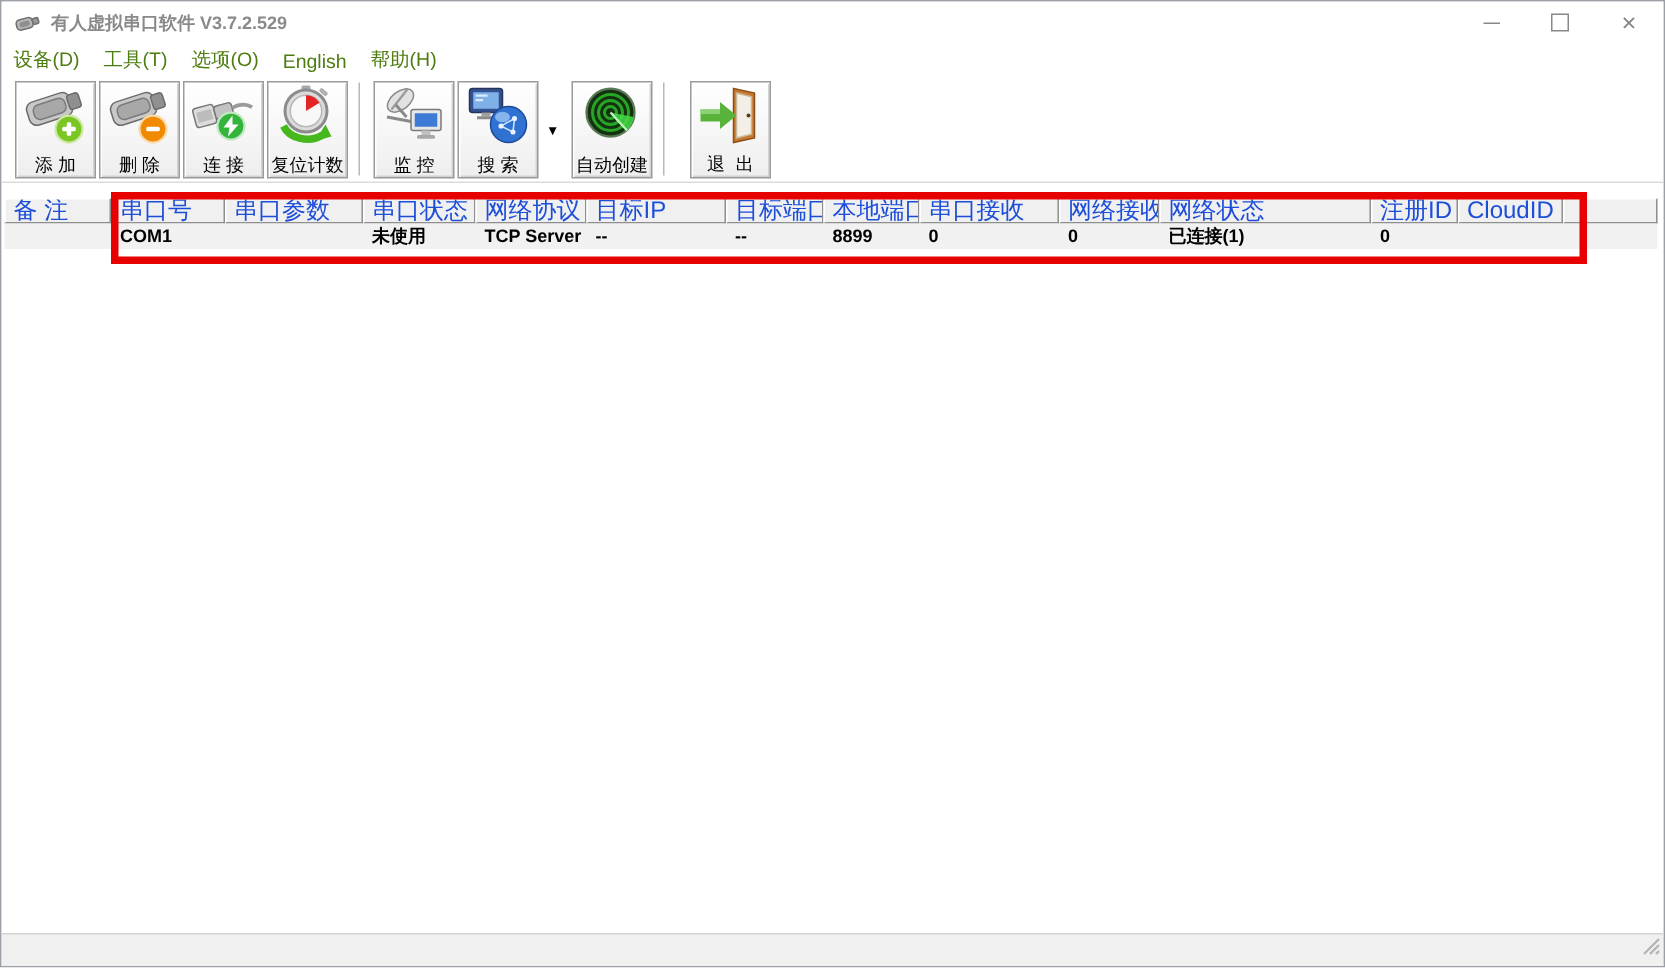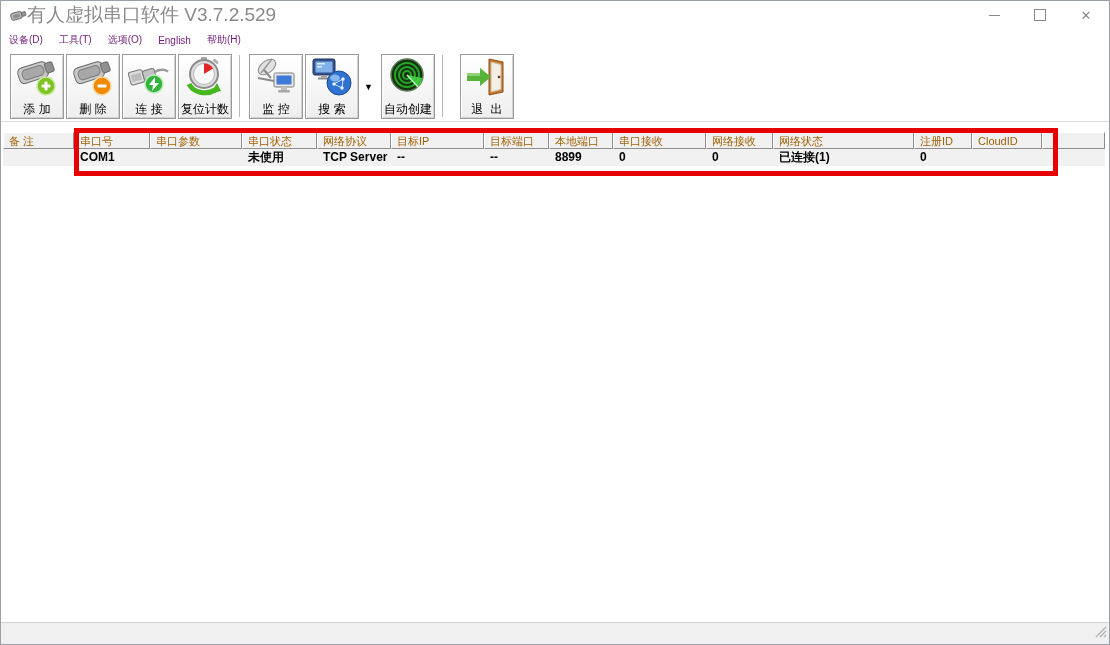--- a/index.html
+++ b/index.html
@@ -4,28 +4,28 @@
 <style>
   html,body { margin:0; padding:0; background:#ffffff; }
   .window {
     position:relative; width:1110px; height:645px; box-sizing:border-box;
     border:1px solid #9aa0a6; background:#fff; overflow:hidden;
     font-family:"Liberation Sans","DejaVu Sans",sans-serif;
   }
   
   .titlebar { position:absolute; top:0; left:0; width:100%; height:28px; display:flex; align-items:center; background:#fff; }
   .app-icon { margin-left:9px; display:flex; align-items:center; }
-  .title { font-size:19px; color:#8a8a8a; }
+  .title { margin-left:7px; font-size:12px; color:#8a8a8a;font-weight:bold; }
   .win-controls { margin-left:auto; display:flex; height:100%; }
   .win-btn { width:46px; height:28px; display:flex; align-items:center; justify-content:center; cursor:default; }
   .glyph-min { width:11px; height:0; border-top:1px solid #888; display:block; }
   .glyph-max { width:10px; height:10px; border:1px solid #888; display:block; }
   .glyph-close { color:#888; font-size:13px; line-height:13px; }
   
-  .menubar { position:absolute; top:28px; left:0; width:100%; height:22px; display:flex; align-items:center; background:#fff; font-size:10px; color:#701a75; }
+  .menubar { position:absolute; top:28px; left:0; width:100%; height:22px; display:flex; align-items:center; background:#fff; font-size:13px; color:#4d7c0f; }
   .menu-item { padding:2px 8px; white-space:nowrap; }
   
   .toolbar { position:absolute; top:50px; left:0; width:100%; height:71px; box-sizing:border-box; background:#fff; border-bottom:1px solid #dcdcdc; padding:3px 0 0 9px; display:flex; align-items:flex-start; }
   .tb-btn {
     width:54px; height:65px; box-sizing:border-box; margin-right:2px;
     border:1px solid #9a9a9a; border-radius:0;
     background:linear-gradient(#ffffff,#eeeeee);
     box-shadow:inset 1px 1px 0 #ffffff, inset -1px -1px 0 #d2d2d2;
     display:flex; flex-direction:column; align-items:center; justify-content:space-between;
     padding:1px 0 1px 0;
@@ -33,22 +33,22 @@
   .tb-label { font-size:12px; color:#000; line-height:15px; white-space:nowrap; }
   .tb-sep { width:2px; height:62px; margin:1px 6px 0 5px; border-left:1px solid #b8b8b8; border-right:1px solid #ffffff; }
   .tb-arrow { font-size:9px; color:#000; margin:28px 8px 0 3px; }
   
   .content { position:absolute; top:121px; left:0; width:100%; height:501px; background:#fff; }
   .lv-header { position:absolute; left:2px; top:10px; width:1102px; height:17px; display:flex; }
   .lv-th {
     box-sizing:border-box; height:17px; background:#f0f0f0;
     border-top:1px solid #ffffff; border-left:1px solid #ffffff;
     border-right:1px solid #8e8e8e; border-bottom:1px solid #8e8e8e;
-    font-size:11px; line-height:14px; padding:1px 0 0 5px;
-    white-space:nowrap; overflow:hidden; color:#a16207;
+    font-size:16px; line-height:14px; padding:1px 0 0 5px;
+    white-space:nowrap; overflow:hidden; color:#1d4ed8;
   }
   .lv-th.fill { flex:1; }
   .lv-row { position:absolute; left:2px; top:27px; width:1102px; height:17px; display:flex; background:#f1f1f1; }
   .lv-td { box-sizing:border-box; height:17px; font-size:12px; line-height:16px; padding-left:6px; white-space:nowrap; overflow:hidden; color:#000;font-weight:bold; }
   .c0{width:71px}.c1{width:76px}.c2{width:92px}.c3{width:75px}.c4{width:74px}
   .c5{width:93px}.c6{width:65px}.c7{width:64px}.c8{width:93px}.c9{width:67px}
   .c10{width:141px}.c11{width:58px}.c12{width:70px}
   
   .annotation { position:absolute; left:73px; top:127px; width:984px; height:48px; box-sizing:border-box; border:5px solid #e60000; z-index:5; pointer-events:none; }
   

